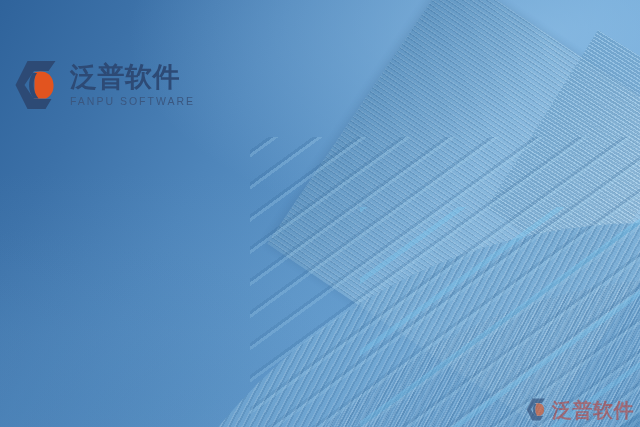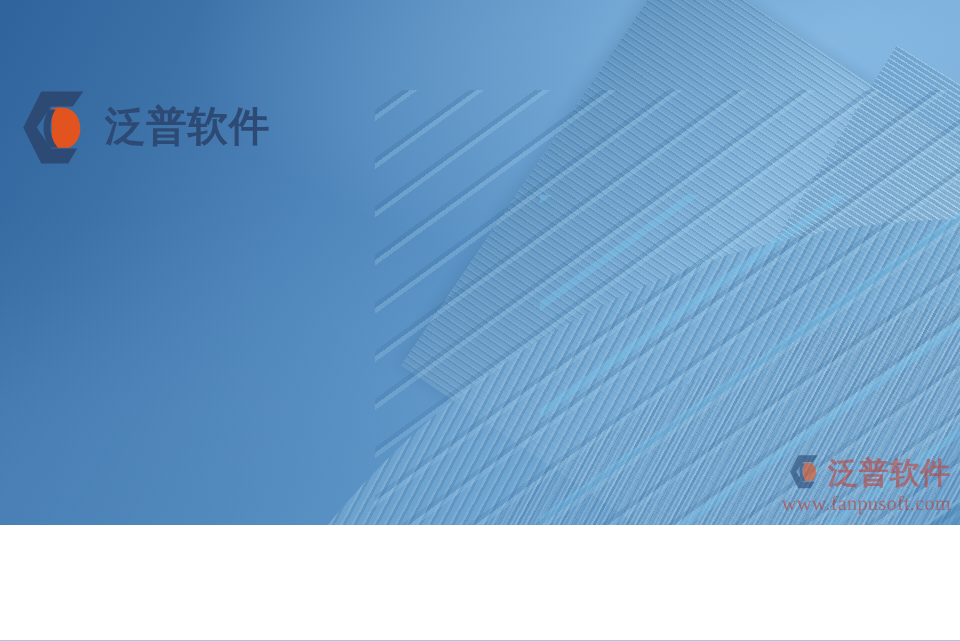--- a/index.html
+++ b/index.html
@@ -7,21 +7,21 @@
     padding: 0;
     background: #ffffff;
   }
   body {
     font-family: "Liberation Sans", "DejaVu Sans", sans-serif;
   }
 
   #banner {
     position: relative;
     width: 640px;
-    height: 350px;
+    height: 427px;
     overflow: hidden;
     background: #5b8fc4;
     text-decoration: underline;
   }
 
   
   .sky {
     position: absolute;
     inset: 0;
     background:
@@ -331,31 +331,31 @@
   <div class="logo">
     <span class="logo-mark">
       <svg viewBox="0 0 48 50" width="48" height="50" xmlns="http://www.w3.org/2000/svg">
         <path d="M13.5 1 L41.5 1 L34.5 11 L20 11 L10.5 25 L20 39 L37.5 39 L31.5 49 L13.5 49 L1.5 25 Z" fill="#2d4a75"></path>
         <path d="M20.5 12.5 C31 9.5 38.5 14 39.5 24.5 C40 31 37 36 32 38.5 L20.5 38.5 Z" fill="#e2541f"></path>
         <path d="M23 13 C18 21 18.5 31 24.5 38.5 L19.5 38.5 C14 31 13.5 21.5 18.5 13 Z" fill="#2d4a75"></path>
       </svg>
     </span>
     <span class="logo-text">
       <span class="logo-cn">泛普软件</span>
+      <span class="logo-en">FANPU SOFTWARE</span>
     </span>
   </div>
 
 
   <div class="watermark">
     <div class="wm-row">
       <span class="wm-mark">
         <svg viewBox="0 0 48 50" width="22" height="23" xmlns="http://www.w3.org/2000/svg">
           <path d="M13.5 1 L41.5 1 L34.5 11 L20 11 L10.5 25 L20 39 L37.5 39 L31.5 49 L13.5 49 L1.5 25 Z" fill="#2d4a75"></path>
           <path d="M20.5 12.5 C31 9.5 38.5 14 39.5 24.5 C40 31 37 36 32 38.5 L20.5 38.5 Z" fill="#e2541f"></path>
           <path d="M23 13 C18 21 18.5 31 24.5 38.5 L19.5 38.5 C14 31 13.5 21.5 18.5 13 Z" fill="#2d4a75"></path>
         </svg>
       </span>
       <span class="wm-cn">泛普软件</span>
     </div>
-    <div class="wm-url">www.fanpusoft.com</div>
   </div>
 
 </div>
 
 </body></html>

